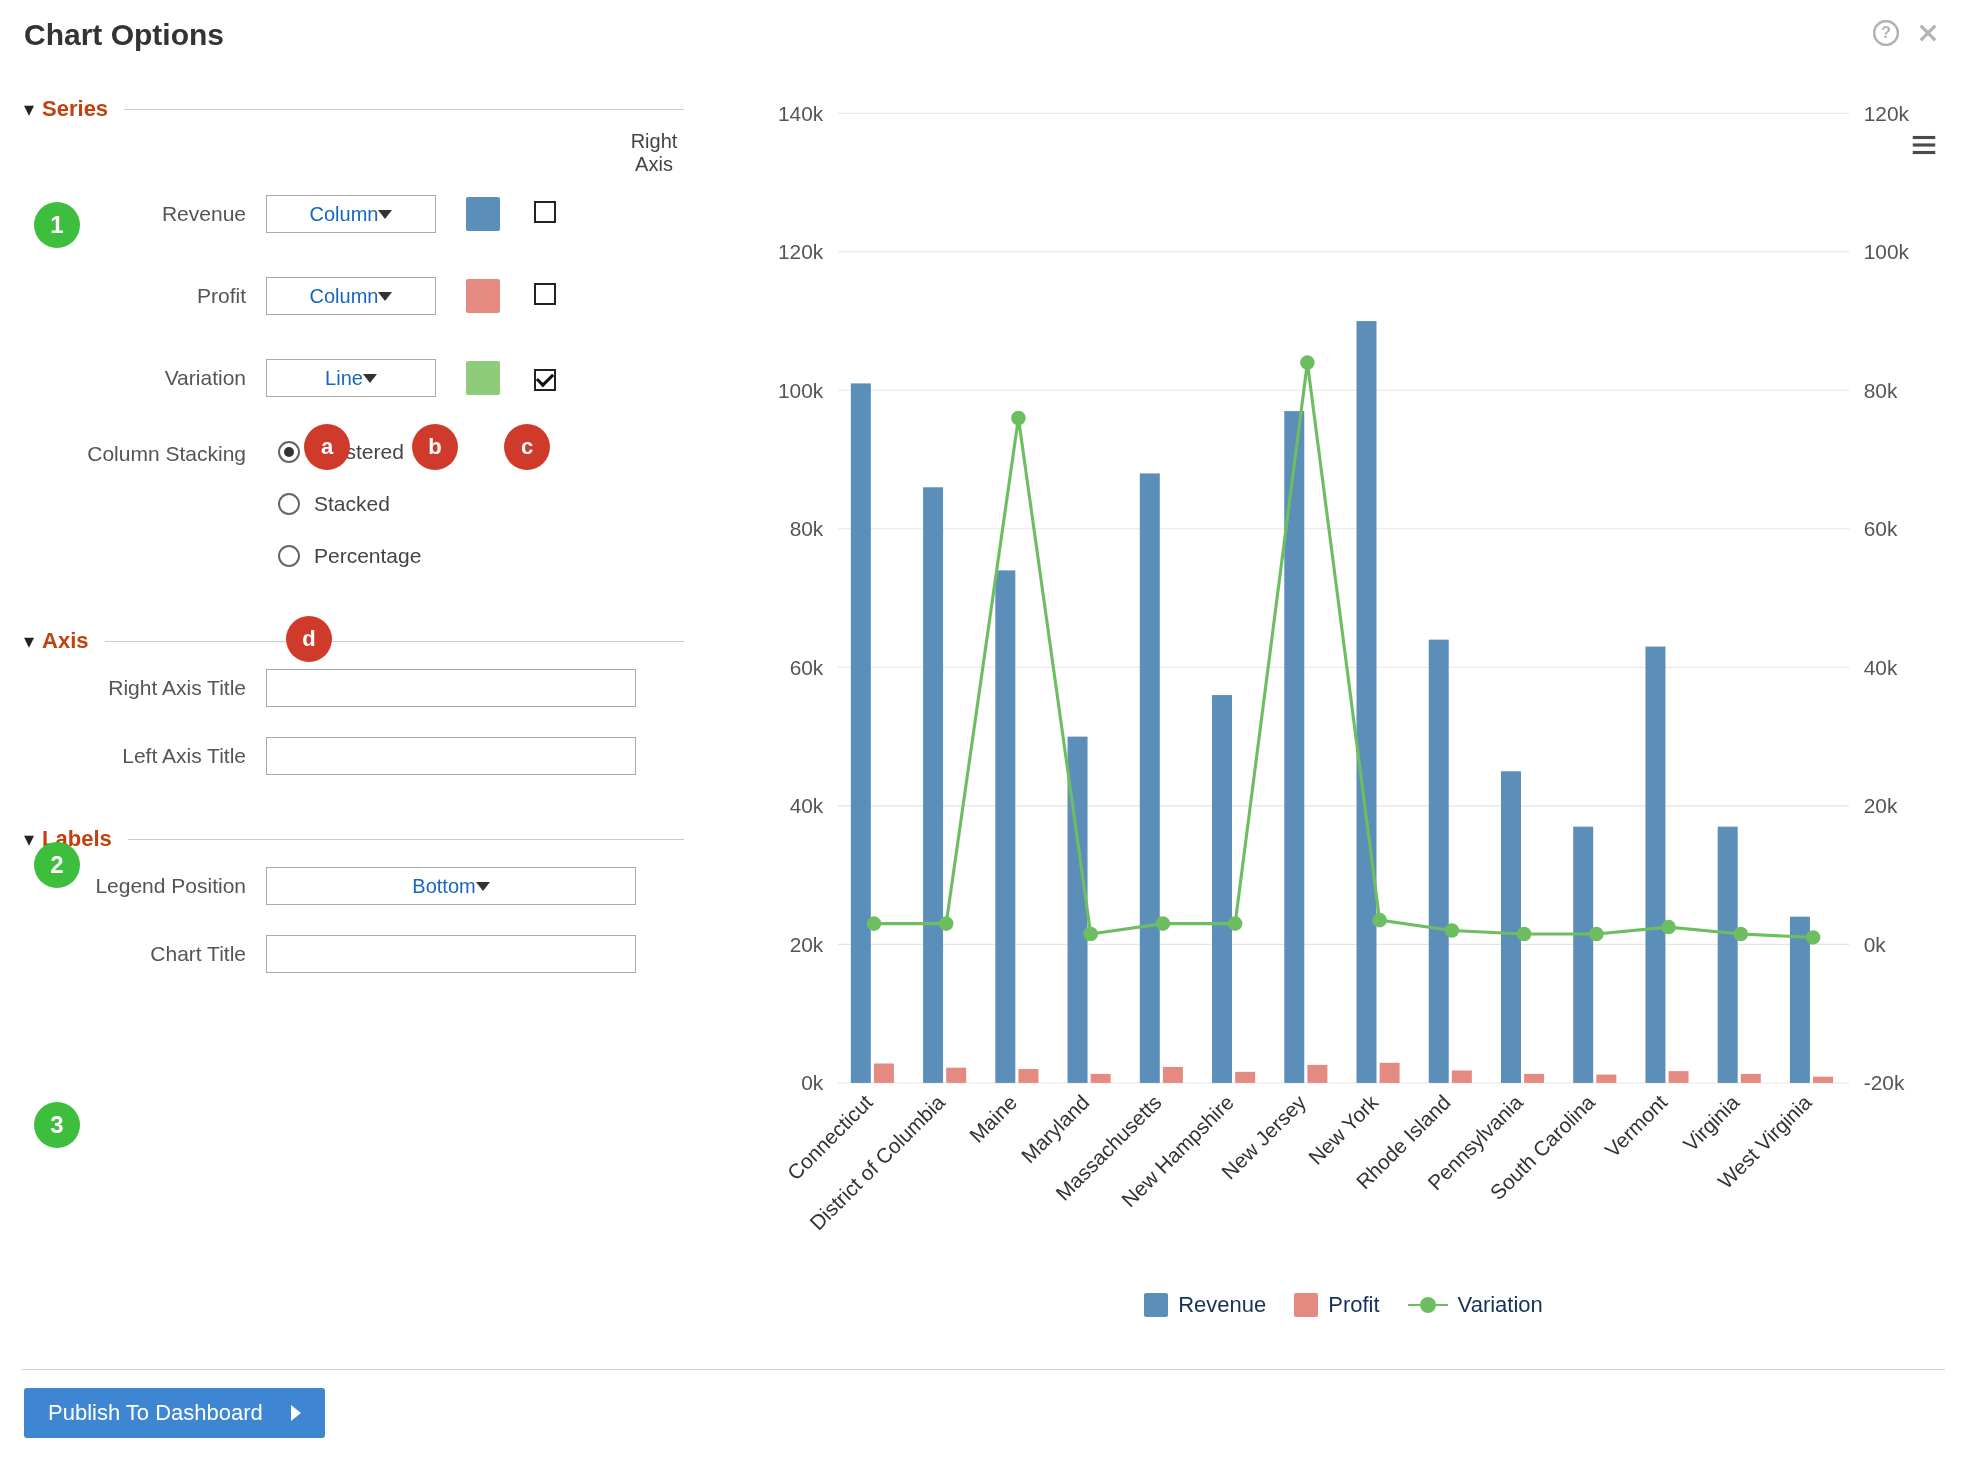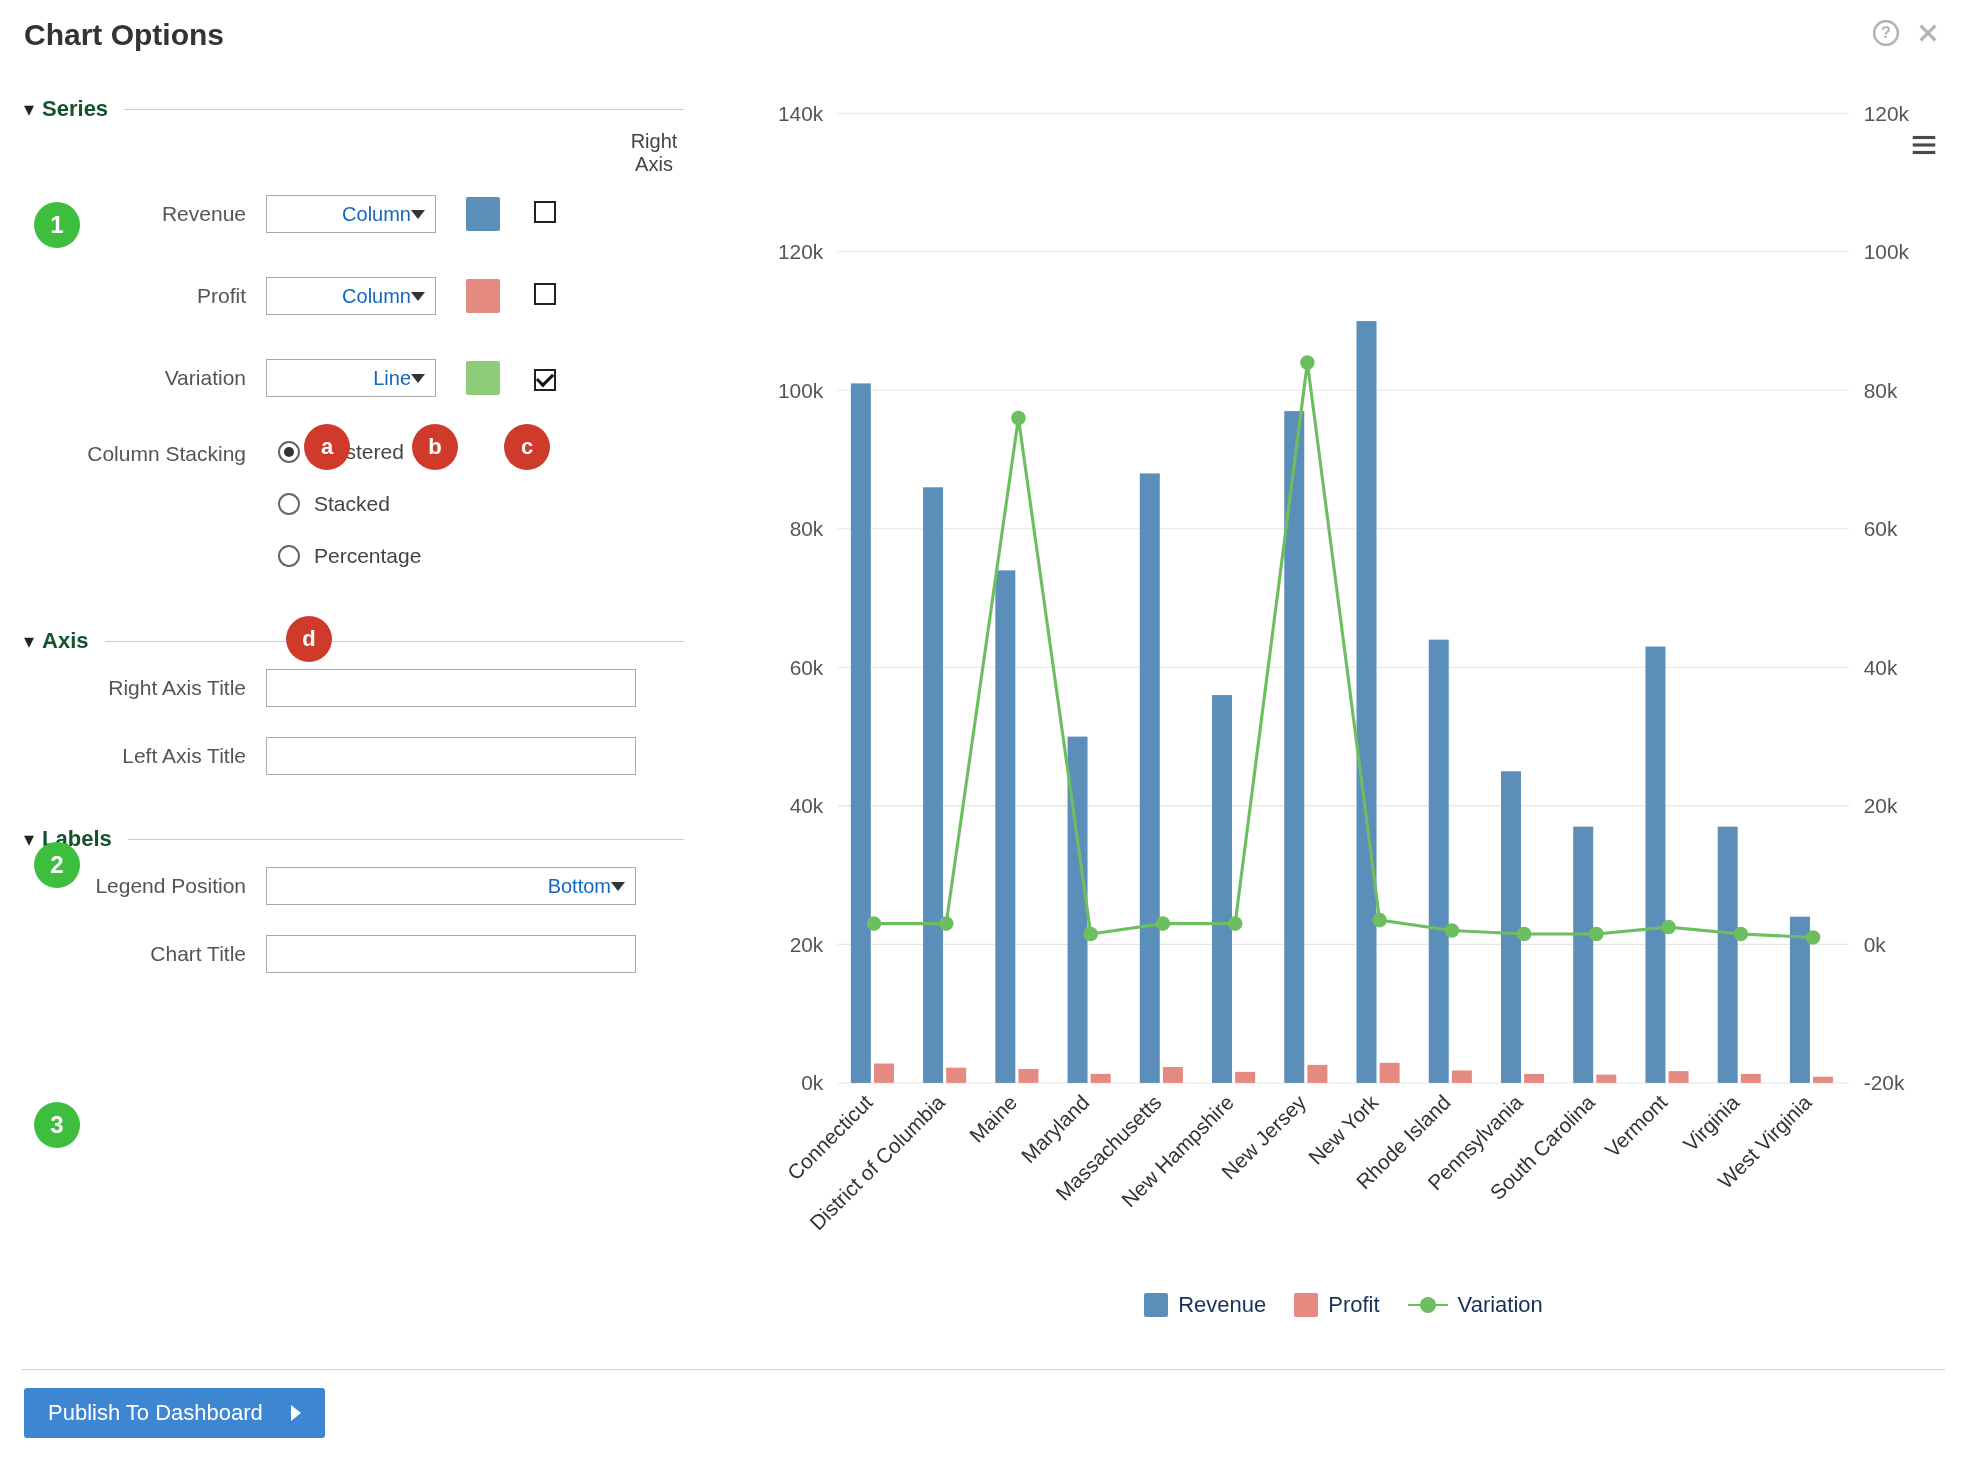--- a/index.html
+++ b/index.html
@@ -12,28 +12,28 @@
   .icon.close svg { width:22px; height:22px; }
   .hamburger { position:absolute; top:130px; right:28px; color:#4a4a4a; cursor:pointer;}
   .hamburger svg { width:30px; height:30px; }
 
   .main { display:flex; gap:60px; }
   .left-panel { width:660px; position:relative; }
   .right-panel { flex:1; position:relative; }
 
   .section-header { display:flex; align-items:center; margin-bottom:14px; margin-top:14px;}
   .section-header .arrow { margin-right:8px; font-size:20px; color:#222; cursor:pointer; }
-  .section-header .label { font-weight:bold; font-size:22px; color:#14532d; margin-right:16px;text-align:center;}
+  .section-header .label { font-weight:bold; font-size:22px; color:#c2410c; margin-right:16px;text-align:center;}
   .section-header .rule { flex:1; height:1px; background:#ccc; }
   .section-body { padding-left:62px; }
 
   .form-row { display:flex; align-items:center; margin-bottom:28px; min-height:40px;}
   .form-row .lbl { width:180px; text-align:right; padding-right:20px; color:#555; font-size:21px; font-weight:500;}
   .lbl.multi { line-height:1.3; }
-  .select { width:170px; height:38px; border:1px solid #aaa; border-radius:0; padding:0 10px; background:#fff; color:#1466c0; font-size:20px; position:relative; display:flex; align-items:center; justify-content:flex-end; cursor:pointer;}
+  .select { width:170px; height:38px; border:1px solid #aaa; border-radius:0; padding:0 10px; background:#fff; color:#1466c0; font-size:20px; position:relative; display:flex; align-items:center; justify-content:center; cursor:pointer;}
   .select.wide { width:370px; }
   .select::after { content:''; border-left:7px solid transparent;border-right:7px solid transparent;border-top:9px solid #333; }
   .text-input { width:370px; height:38px; border:1px solid #aaa; padding:0 10px; font-size:20px; background:#fff;}
   .swatch { width:34px; height:34px; margin-left:30px; border-radius:2px; }
   .sw-blue { background:#5B8FB9; } 
   .sw-red  { background:#E58A80; }
   .sw-green{ background:#8FCC7A; }
   .cbox-wrap { margin-left:34px; }
   .cbox { width:22px; height:22px; border:2px solid #222; display:inline-flex; align-items:center; justify-content:center; cursor:pointer; background:#fff;}
   .cbox.checked::after { content:''; width:13px; height:7px; border-left:3px solid #111; border-bottom:3px solid #111; transform:rotate(-45deg); margin-top:-4px;}

